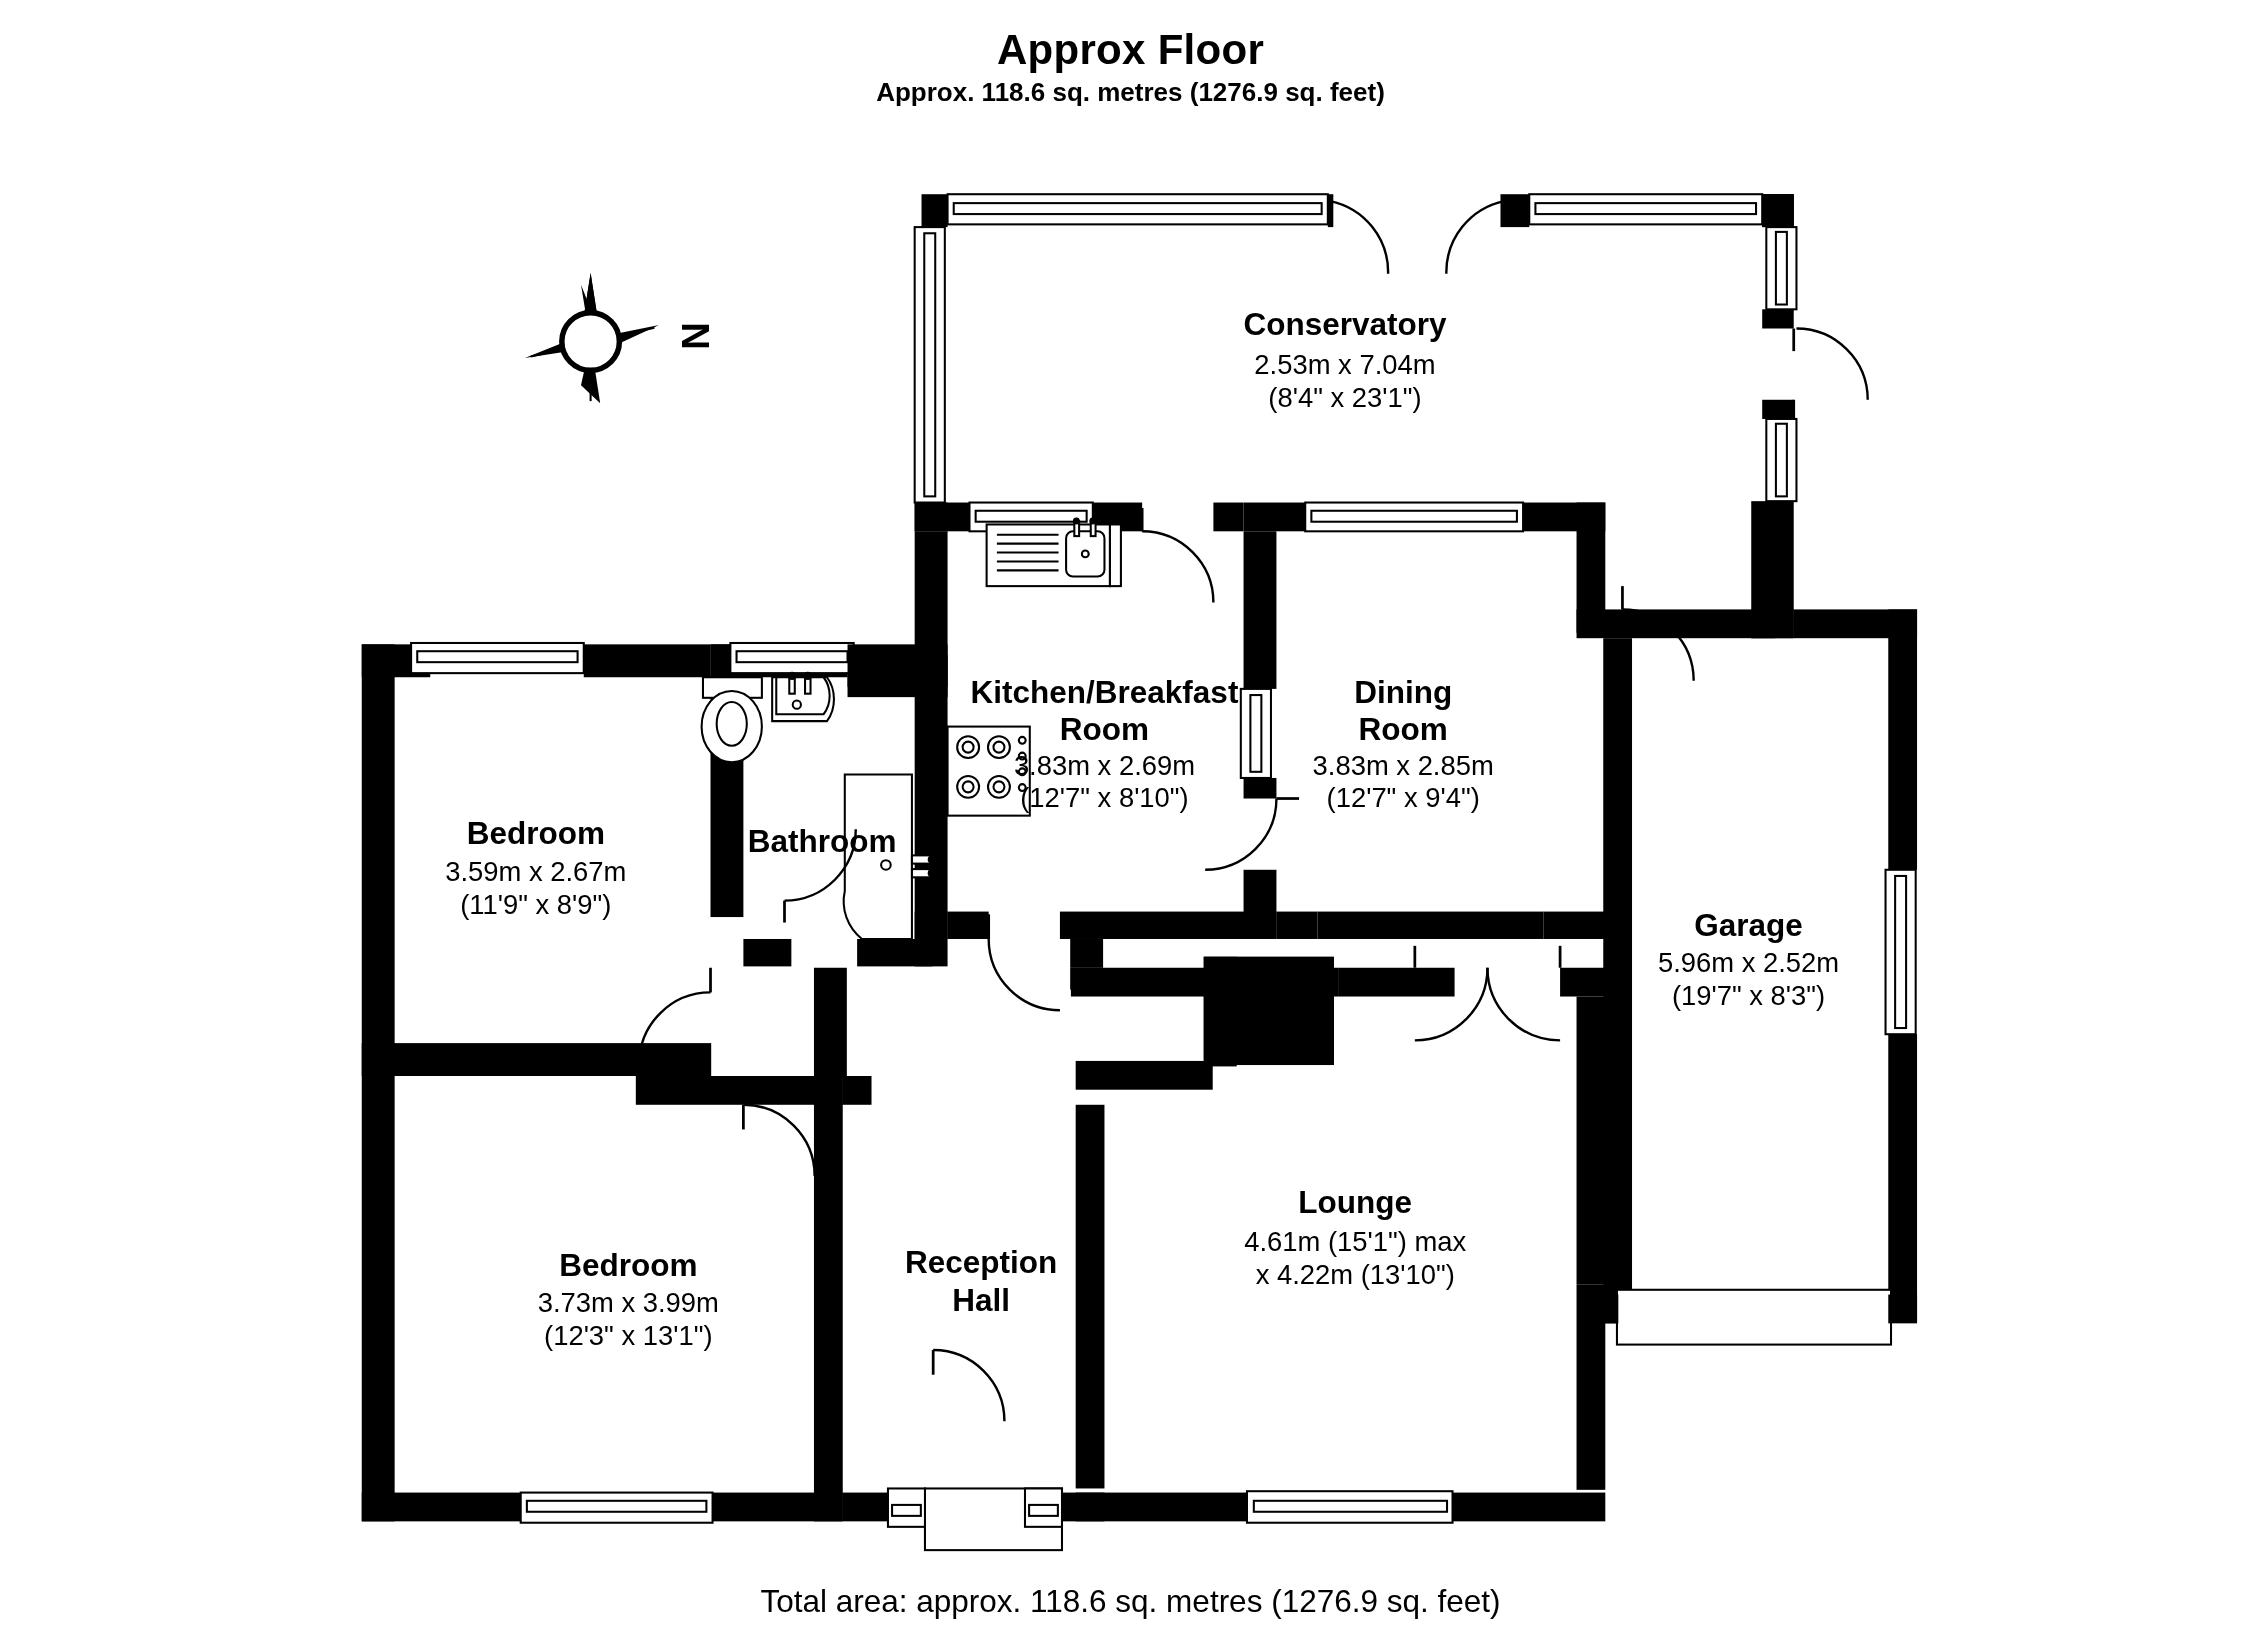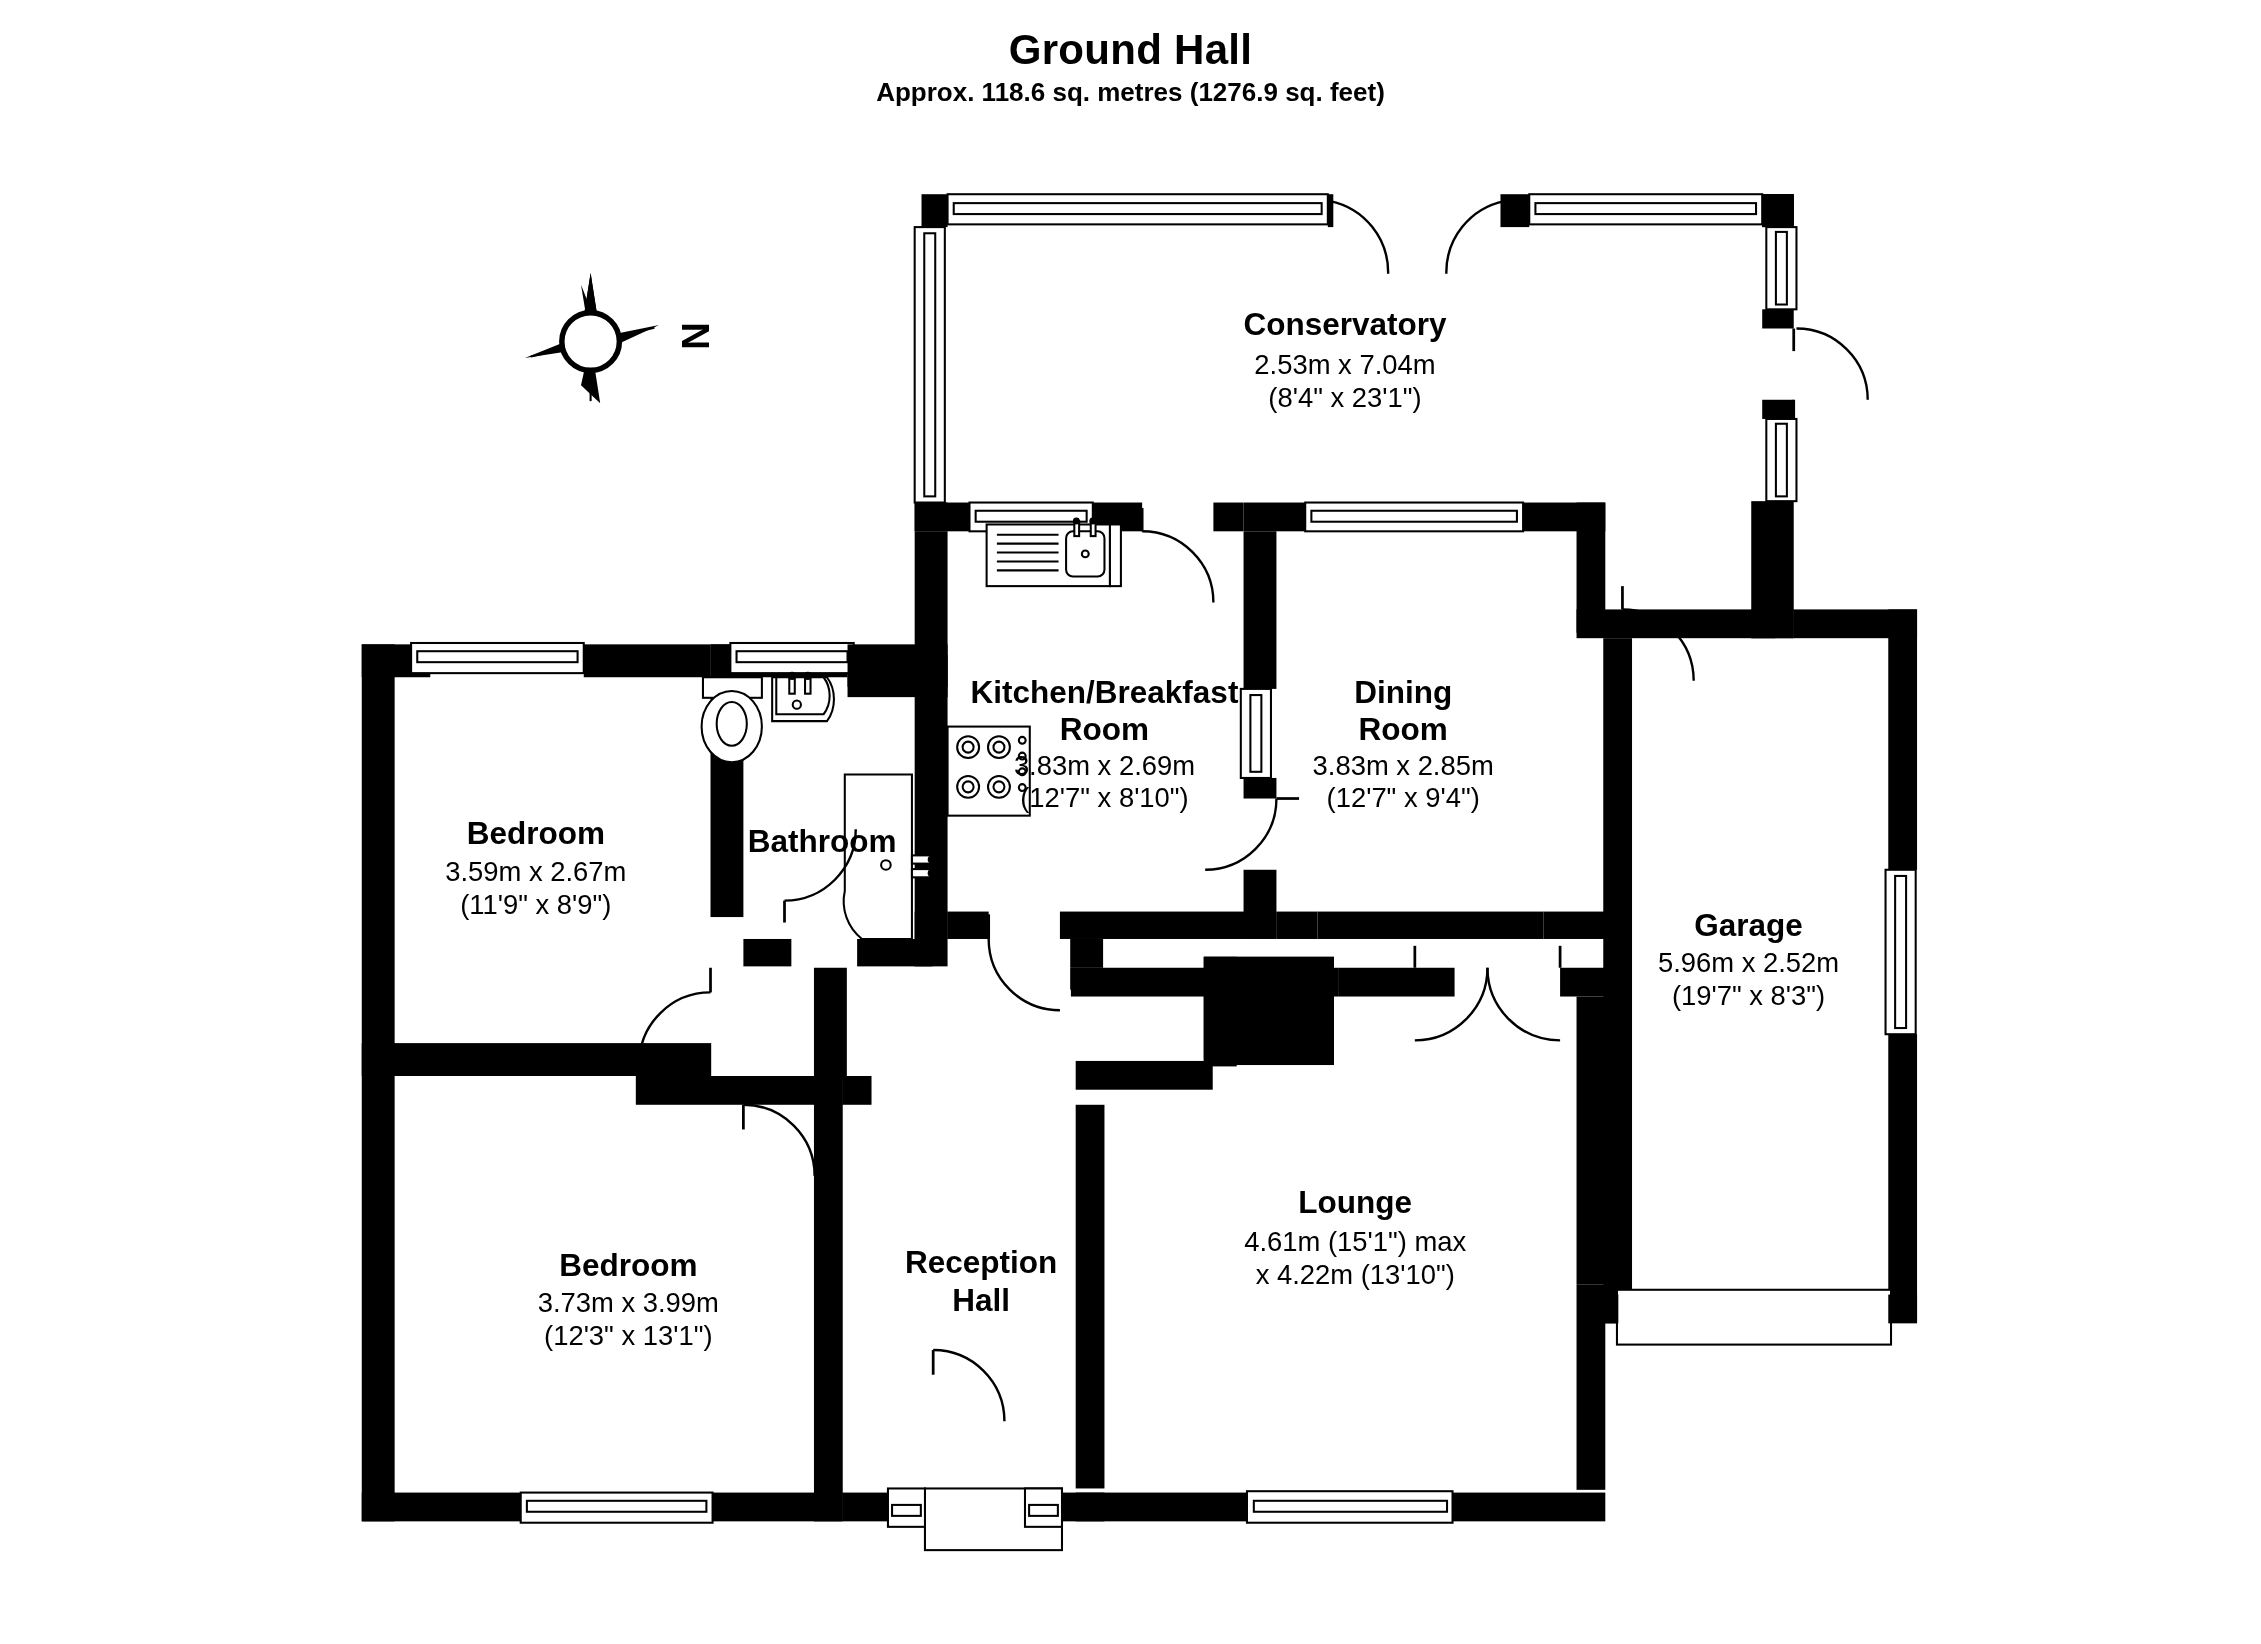--- a/index.html
+++ b/index.html
@@ -18,22 +18,23 @@
   .winfill{fill:#fff;stroke:#000;stroke-width:3;}
   .lbl{font-family:"Liberation Sans",sans-serif;text-anchor:middle;fill:#000;}
   .rname{font-size:46px;font-weight:bold;}
   .rdim{font-size:40px;font-weight:normal;}
 </style>
 </head>
 <body>
 
 <div id="page">
 
-  <div class="hdr" id="title">Ground Hall</div>
+  <div class="hdr" id="title">Approx Floor</div>
   <div class="hdr" id="subtitle">Approx. 118.6 sq. metres (1276.9 sq. feet)</div>
+  <div class="hdr" id="footer">Total area: approx. 118.6 sq. metres (1276.9 sq. feet)</div>
 
   <svg id="plan" viewBox="0 0 3300 2400">
 
     <g>
 
       <path class="wall" d="M862,398 L876,488 L862,512 L848,488 Z"></path>
       <path class="wall" d="M862,398 L848,488 L862,512 L876,488 Z" fill="#000"></path>
       <path class="wall" d="M862,399 L872,489 L862,511 Z" fill="#000"></path>
 
       <path class="wall" d="M848,415 L862,500 L876,486 Z"></path>

